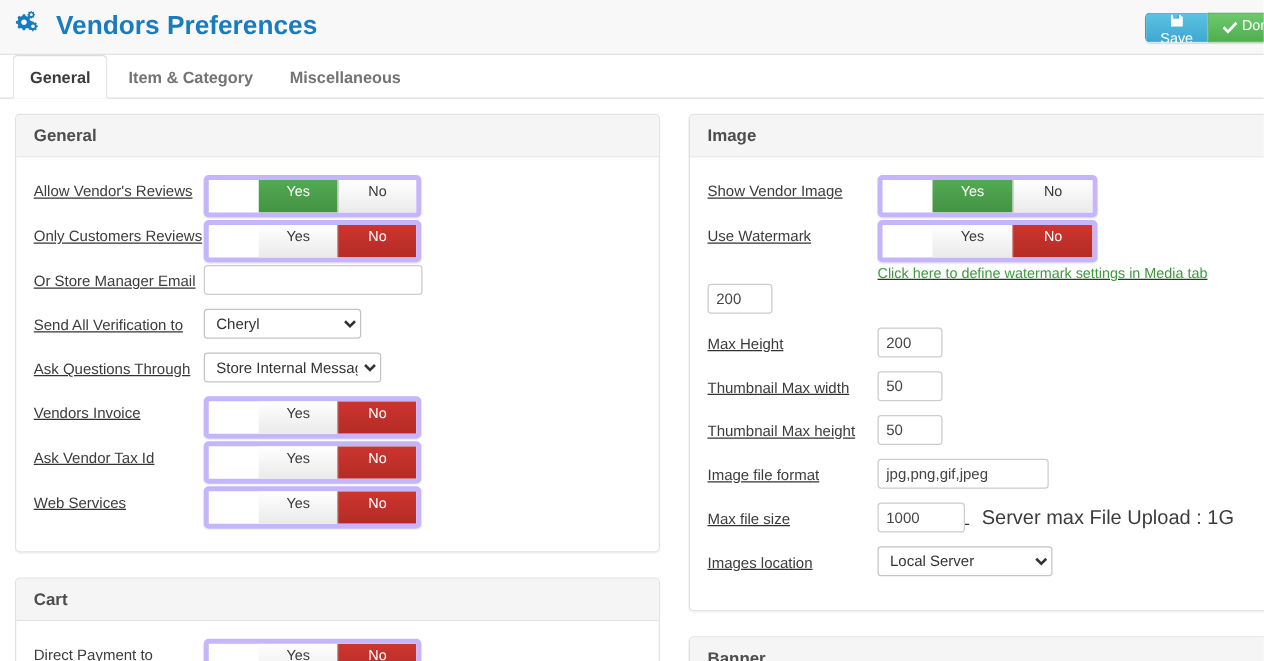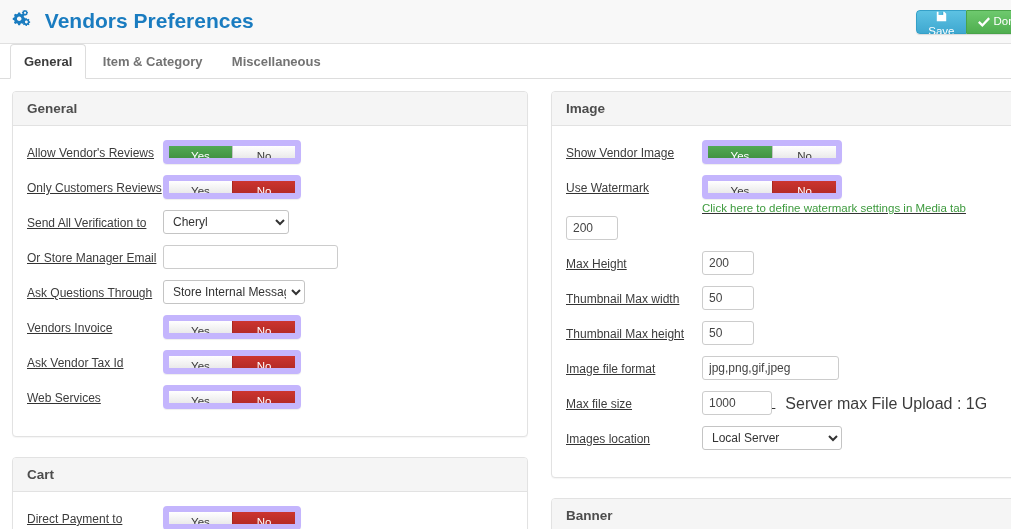--- a/index.html
+++ b/index.html
@@ -154,27 +154,28 @@
     padding-top: 7px;
   }
   .form-control-wrap {
     flex: 1;
     padding-top: 2px;
   }
 
   
   .toggle {
     display: inline-flex;
-    border: 6px solid #c4b5fd;
+    border: 4px solid #c4b5fd;
     border-radius: 4px;
     overflow: hidden;
-    height: 24px;
+    height: 34px;
     vertical-align: middle;
     box-shadow: 0 1px 1px rgba(0,0,0,0.07);
     cursor: pointer;
+    padding-left: 40px;
   }
   .toggle .tg {
     width: 63px;
     text-align: center;
     line-height: 20px;
     font-size: 11.5px;
     background: linear-gradient(#ffffff, #eaeaea);
     color: #3a3a3a;
   }
   .toggle .tg + .tg { border-left: 1px solid #c4c4c4; }
@@ -306,36 +307,36 @@
           <div class="form-label">Only Customers Reviews</div>
           <div class="form-control-wrap">
             <span class="toggle">
               <span class="tg">Yes</span>
               <span class="tg on-no">No</span>
             </span>
           </div>
         </div>
 
         <div class="form-row">
+          <div class="form-label">Or Store Manager Email</div>
+          <div class="form-control-wrap">
+            <input class="txt w-xwide" type="text" value="" style="">
+          </div>
+        </div>
+
+        <div class="form-row">
           <div class="form-label">Send All Verification to</div>
           <div class="form-control-wrap">
             <select class="sel sel-narrow">
               <option>Cheryl</option>
             </select>
           </div>
         </div>
 
         <div class="form-row">
-          <div class="form-label">Or Store Manager Email</div>
-          <div class="form-control-wrap">
-            <input class="txt w-xwide" type="text" value="" style="">
-          </div>
-        </div>
-
-        <div class="form-row">
           <div class="form-label">Ask Questions Through</div>
           <div class="form-control-wrap">
             <select class="sel sel-wide">
               <option>Store Internal Messaging</option>
             </select>
           </div>
         </div>
 
         <div class="form-row">
           <div class="form-label">Vendors Invoice</div>

